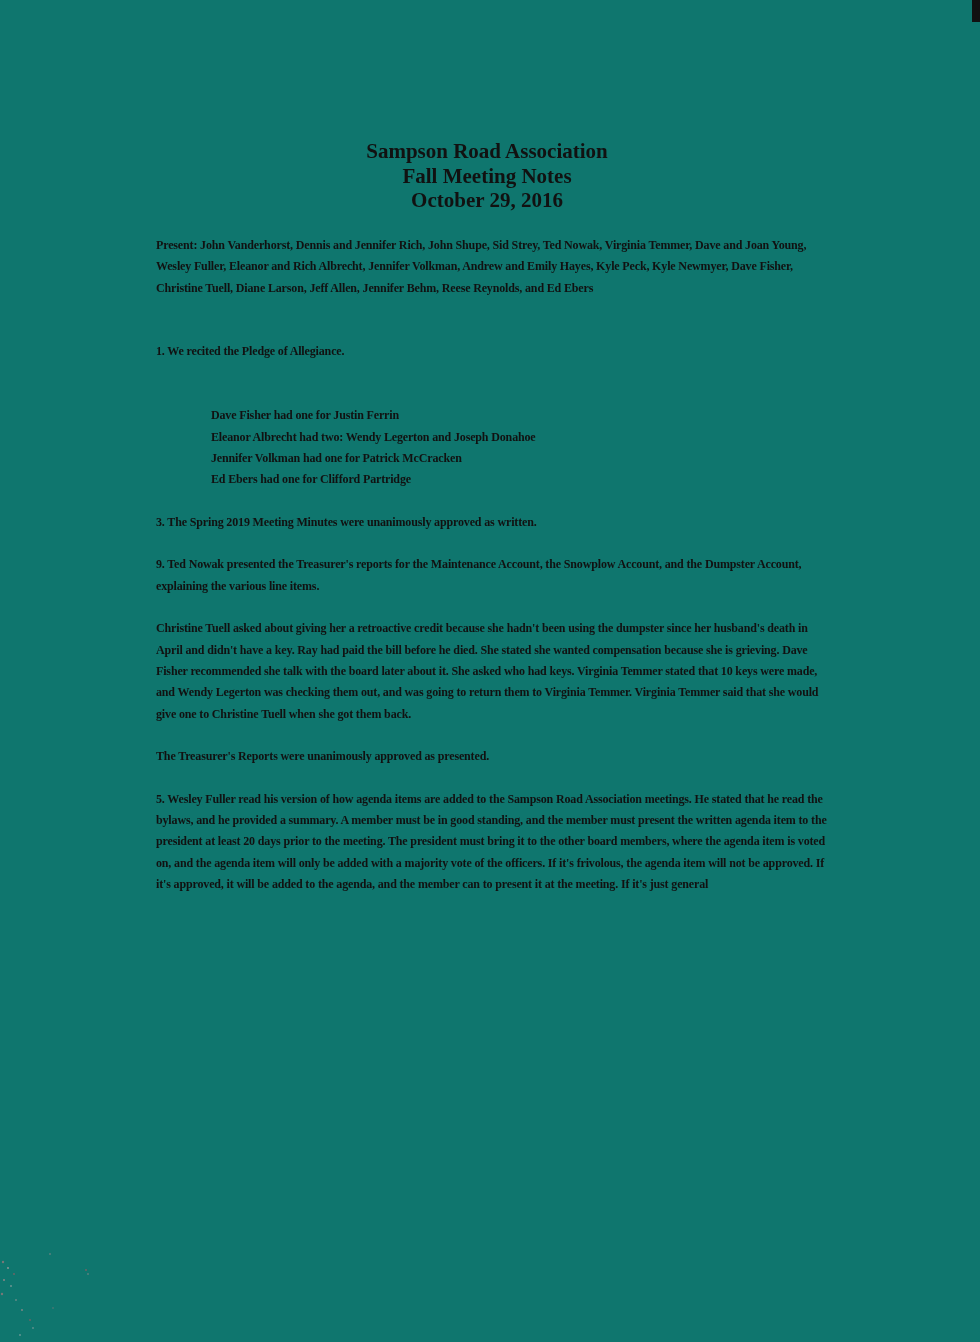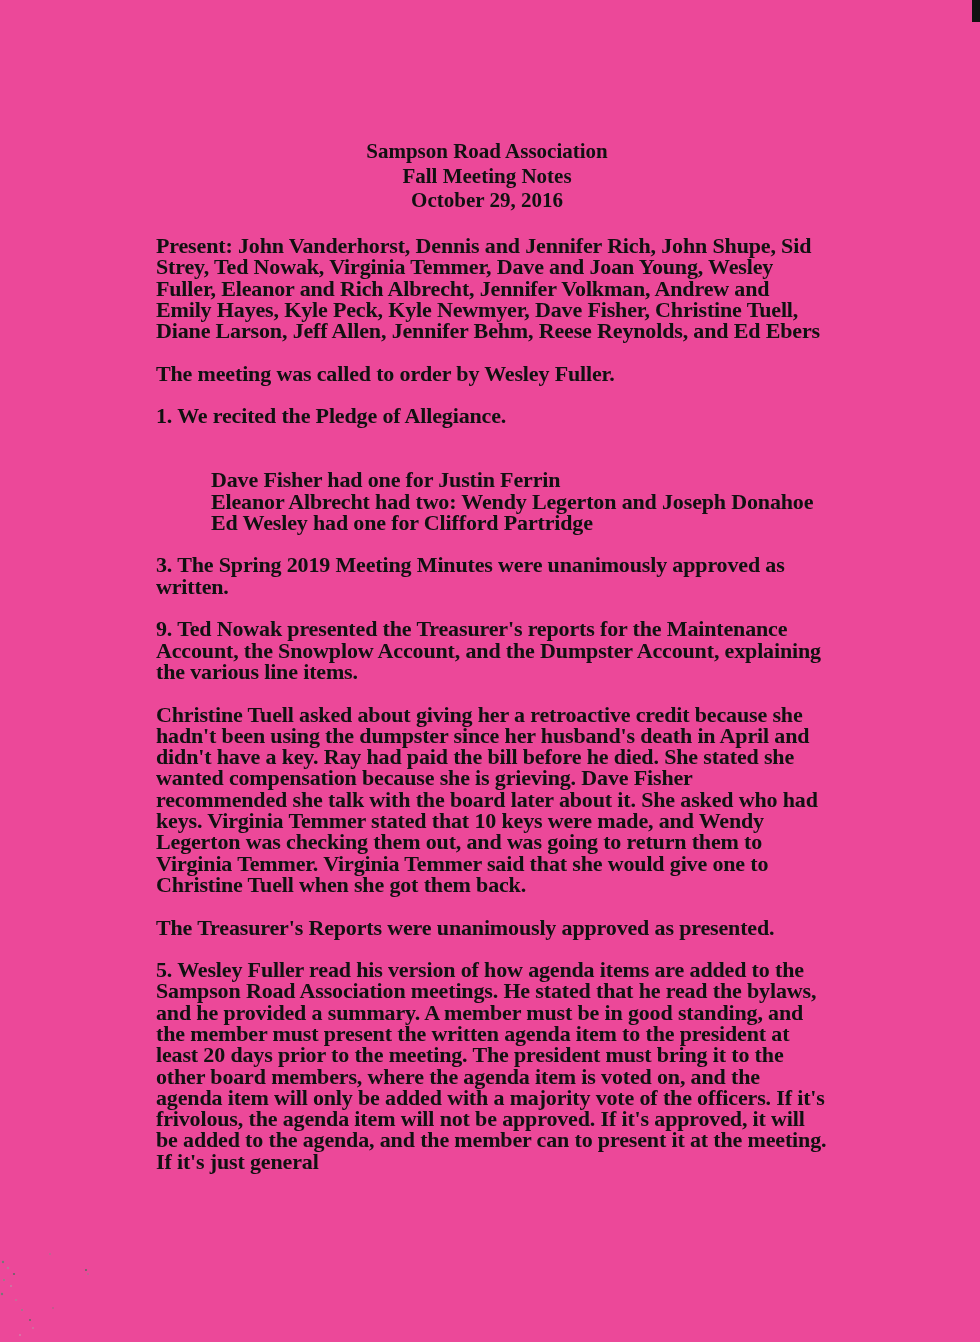--- a/index.html
+++ b/index.html
@@ -1,52 +1,52 @@
 <!DOCTYPE html>
 <html><head>
   <meta charset="utf-8">
   <style>
     html, body { margin: 0; padding: 0; }
     body {
       width: 980px; height: 1342px; background: #ffffff; position: relative; overflow: hidden;
       font-family: "Liberation Serif", serif; color: #111111;
     }
-    .page { position: absolute; left: 0; top: 0; width: 980px; height: 1342px; background: #ec4899; }
+    .page { position: absolute; left: 0; top: 0; width: 980px; height: 1342px; background: #0f766e; }
     .corner-mark { position: absolute; right: 0; top: 0; width: 8px; height: 22px; background: #111; }
     .title-block { position: absolute; left: 0; top: 139px; width: 974px; text-align: center; font-weight: bold; font-size: 21px; line-height: 24.5px; }
-    .content { position: absolute; left: 156px; top: 235px; width: 672px; font-weight: bold; font-size: 22px; line-height: 21.3px; letter-spacing: -0.15px; }
+    .content { position: absolute; left: 156px; top: 235px; width: 672px; font-weight: bold; font-size: 12px; line-height: 21.3px; letter-spacing: -0.15px; }
     .content p { margin: 0; }
     .gap { height: 21.3px; }
     .proxies { padding-left: 55px; }
     .scan-noise { position: absolute; left: 0; top: 1250px; width: 110px; height: 92px; }
   </style>
 </head>
 <body>
 
 <div class="page">
   <div class="corner-mark"></div>
 
   <div class="title-block">
     <div>Sampson Road Association</div>
     <div>Fall Meeting Notes</div>
     <div>October 29, 2016</div>
   </div>
 
   <div class="content">
     <p>Present:  John Vanderhorst, Dennis and Jennifer Rich, John Shupe, Sid Strey, Ted Nowak, Virginia Temmer, Dave and Joan Young, Wesley Fuller, Eleanor and Rich Albrecht, Jennifer Volkman, Andrew and Emily Hayes, Kyle Peck, Kyle Newmyer, Dave Fisher, Christine Tuell, Diane Larson, Jeff Allen, Jennifer Behm, Reese Reynolds, and Ed Ebers</p>
     <div class="gap"></div>
-    <p>The meeting was called to order by Wesley Fuller.</p>
     <div class="gap"></div>
     <p>1.  We recited the Pledge of Allegiance.</p>
     <div class="gap"></div>
     <div class="gap"></div>
     <div class="proxies">
       <p>Dave Fisher had one for Justin Ferrin</p>
       <p>Eleanor Albrecht had two:  Wendy Legerton and Joseph Donahoe</p>
-      <p>Ed Wesley had one for Clifford Partridge</p>
+      <p>Jennifer Volkman had one for Patrick McCracken</p>
+      <p>Ed Ebers had one for Clifford Partridge</p>
     </div>
     <div class="gap"></div>
     <p>3.  The Spring 2019 Meeting Minutes were unanimously approved as written.</p>
     <div class="gap"></div>
     <p>9.  Ted Nowak presented the Treasurer's reports for the Maintenance Account, the Snowplow Account, and the Dumpster Account, explaining the various line items.</p>
     <div class="gap"></div>
     <p>Christine Tuell asked about giving her a retroactive credit because she hadn't been using the dumpster since her husband's death in April and didn't have a key.  Ray had paid the bill before he died.  She stated she wanted compensation because she is grieving.  Dave Fisher recommended she talk with the board later about it.  She asked who had keys.  Virginia Temmer stated that 10 keys were made, and Wendy Legerton was checking them out, and was going to return them to Virginia Temmer.  Virginia Temmer said that she would give one to Christine Tuell when she got them back.</p>
     <div class="gap"></div>
     <p>The Treasurer's Reports were unanimously approved as presented.</p>
     <div class="gap"></div>

